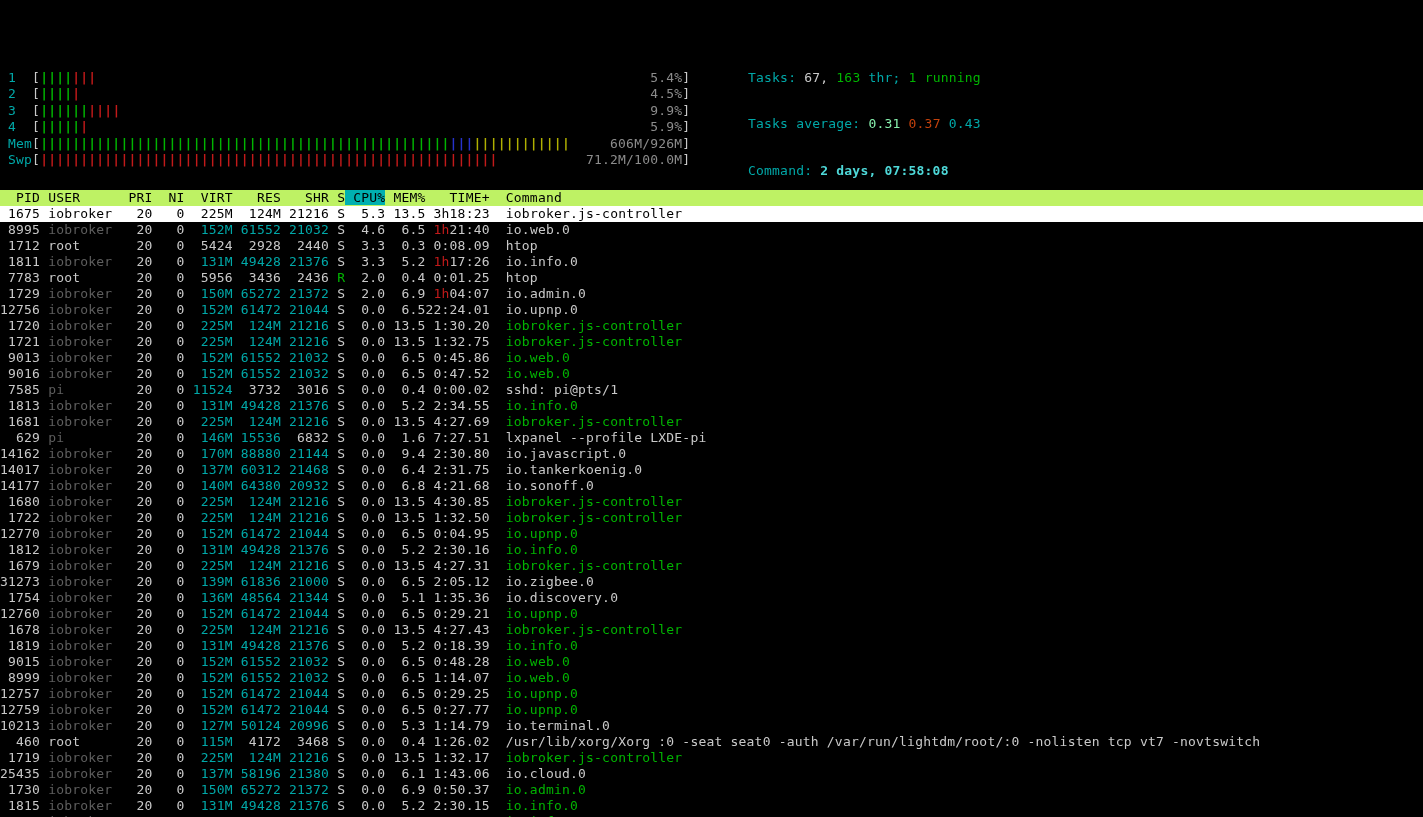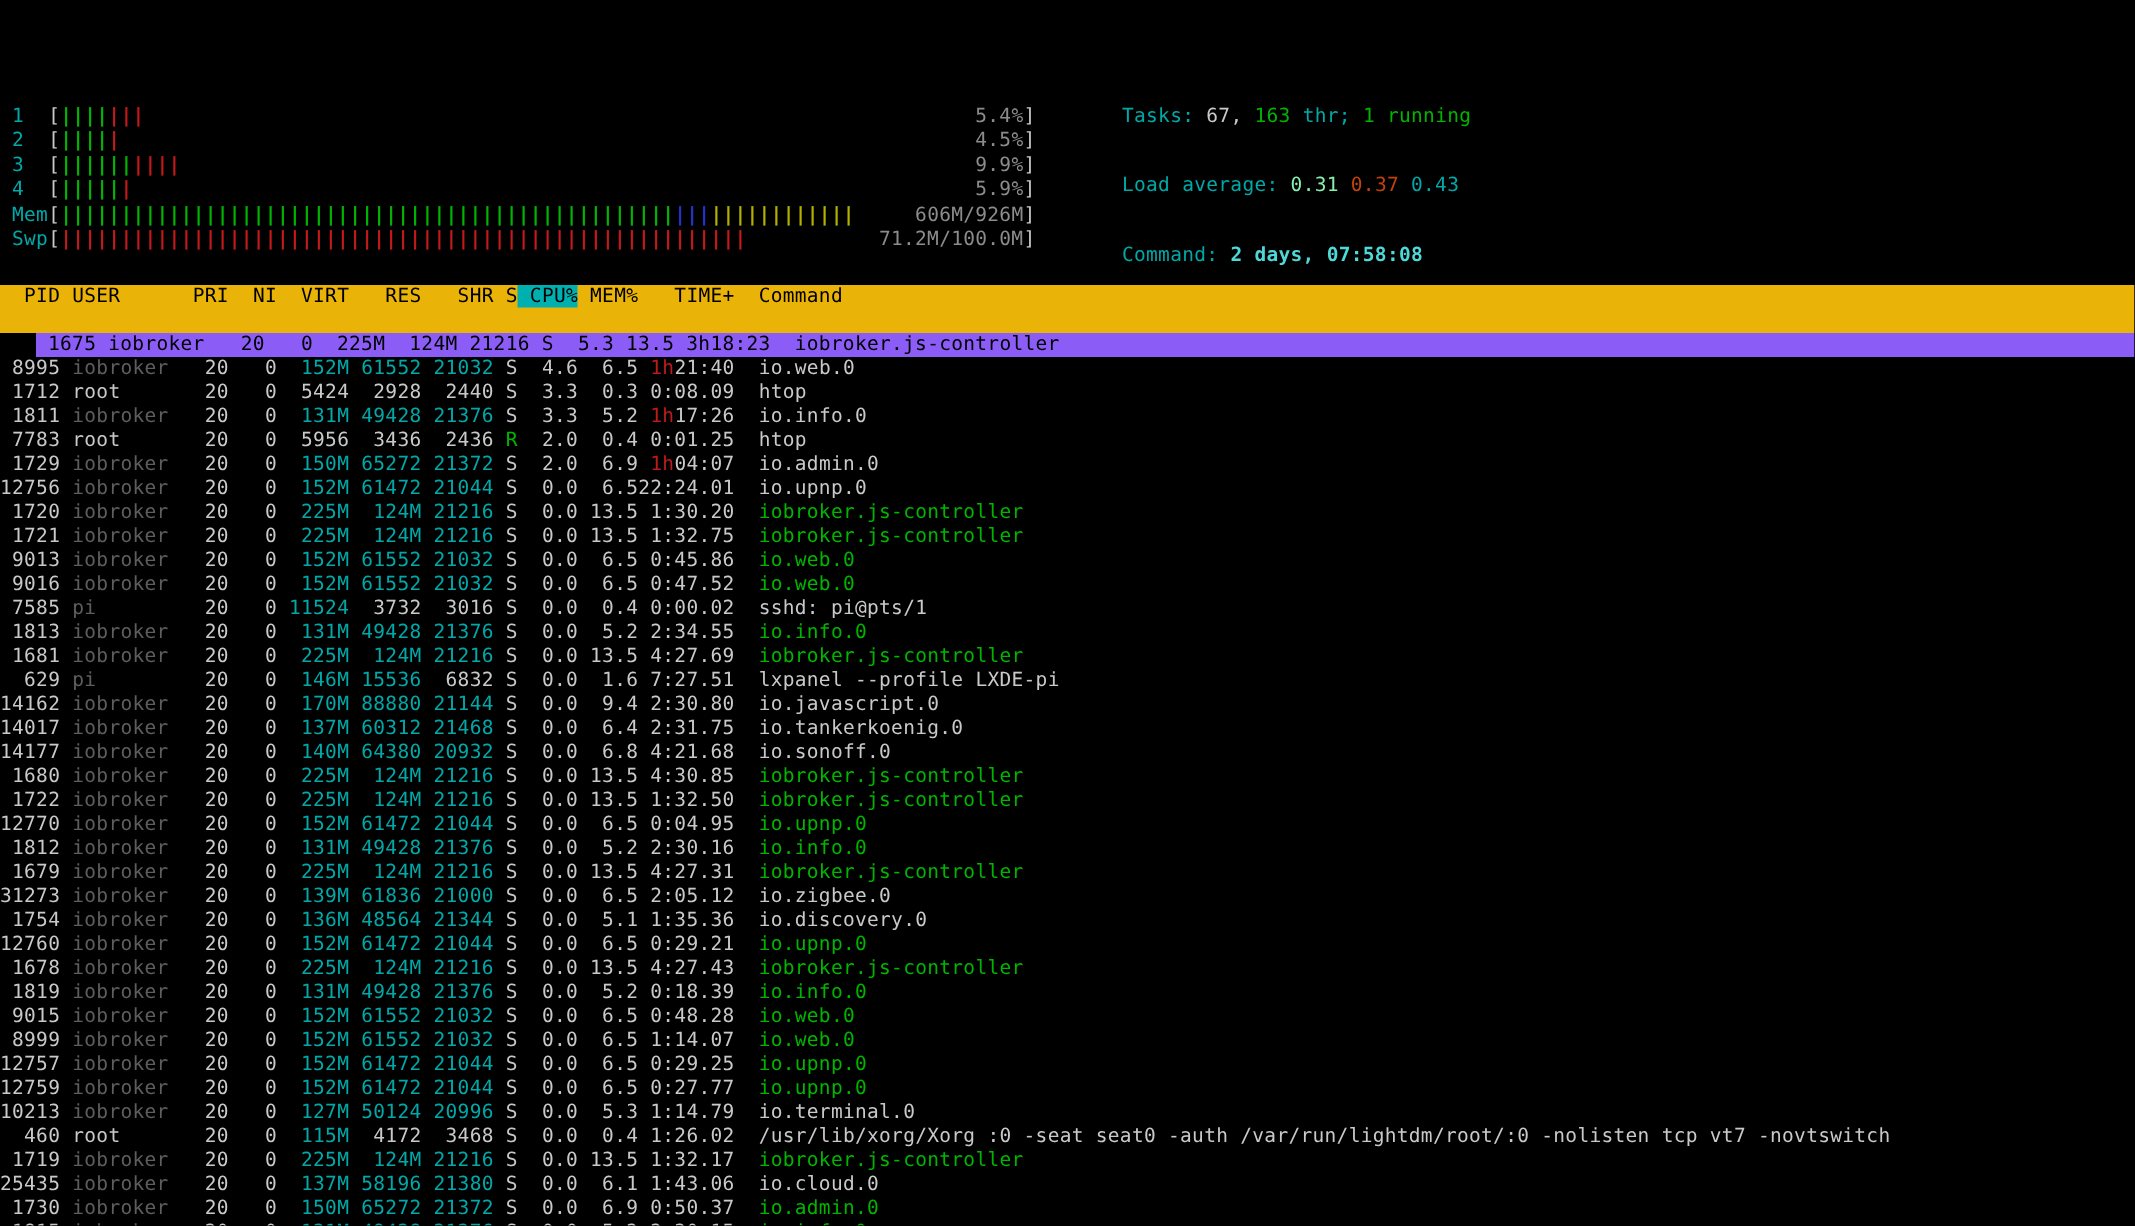--- a/index.html
+++ b/index.html
@@ -12,25 +12,25 @@
     font-size:13px;
     letter-spacing:0.2px;
     color:#c9c9c9;
     white-space:pre;
     border-radius:15px;
   }
   .top{position:relative;height:130px;box-sizing:border-box;padding:10px 0 0 8px;}
   .meters .mline{height:16.4px;line-height:16.4px;}
   .sysinfo{position:absolute;left:748px;top:10px;}
   .sysinfo .line{height:16.4px;line-height:16.4px;}
-  .hdr{height:32px;line-height:16px;background:#eab308;color:#000;}
+  .hdr{height:16px;line-height:16px;background:#bef264;color:#000;}
   .hdr span{color:#000;}
   .hdr .sort{background:#00b0b0;}
   .row{height:16px;line-height:16px;}
-  .row.sel{background:#8b5cf6;margin-left:24px;}
+  .row.sel{background:#ffffff;}
   .row.sel span{color:#000 !important;}
   .c-white{color:#c9c9c9;}
   .c-bright{color:#86efac;}
   .c-mid{color:#c2410c;}
   .c-dim{color:#5e5e5e;}
   .c-cyan{color:#00a8a8;}
   .c-bcyan{color:#4ed8d8;font-weight:bold;}
   .c-green{color:#00b400;}
   .c-red{color:#c21a1a;}
   .c-blue{color:#2632cc;}
@@ -39,18 +39,18 @@
   .bar{font-weight:bold;}
 </style>
 </head>
 <body>
 
 <div class="screen">
   <div class="top">
     <div class="meters" id="meters"><div class="mline"><span class="c-cyan">1  </span><span class="c-white">[</span><span class="c-green bar">||||</span><span class="c-red bar">|||</span><span>                                                                     </span><span class="c-grey">5.4%</span><span class="c-white">]</span></div><div class="mline"><span class="c-cyan">2  </span><span class="c-white">[</span><span class="c-green bar">||||</span><span class="c-red bar">|</span><span>                                                                       </span><span class="c-grey">4.5%</span><span class="c-white">]</span></div><div class="mline"><span class="c-cyan">3  </span><span class="c-white">[</span><span class="c-green bar">||||||</span><span class="c-red bar">||||</span><span>                                                                  </span><span class="c-grey">9.9%</span><span class="c-white">]</span></div><div class="mline"><span class="c-cyan">4  </span><span class="c-white">[</span><span class="c-green bar">|||||</span><span class="c-red bar">|</span><span>                                                                      </span><span class="c-grey">5.9%</span><span class="c-white">]</span></div><div class="mline"><span class="c-cyan">Mem</span><span class="c-white">[</span><span class="c-green bar">|||||||||||||||||||||||||||||||||||||||||||||||||||</span><span class="c-blue bar">|||</span><span class="c-yellow bar">||||||||||||</span><span>     </span><span class="c-grey">606M/926M</span><span class="c-white">]</span></div><div class="mline"><span class="c-cyan">Swp</span><span class="c-white">[</span><span class="c-red bar">|||||||||||||||||||||||||||||||||||||||||||||||||||||||||</span><span>           </span><span class="c-grey">71.2M/100.0M</span><span class="c-white">]</span></div></div>
     <div class="sysinfo">
       <div class="line"><span class="c-cyan">Tasks:</span> <span class="c-white">67,</span> <span class="c-green">163</span> <span class="c-cyan">thr;</span> <span class="c-green">1 running</span></div>
-      <div class="line"><span class="c-cyan">Load average:</span> <span class="c-bright">0.31</span> <span class="c-mid">0.37</span> <span class="c-cyan">0.43</span></div>
+      <div class="line"><span class="c-cyan">Tasks average:</span> <span class="c-bright">0.31</span> <span class="c-mid">0.37</span> <span class="c-cyan">0.43</span></div>
       <div class="line"><span class="c-cyan">Command:</span> <span class="c-bcyan">2 days, 07:58:08</span></div>
     </div>
   </div>
   <div id="table"><div class="hdr"><span>  PID</span><span> USER     </span><span> PRI</span><span>  NI</span><span>  VIRT</span><span>   RES</span><span>   SHR</span><span> S</span><span class="sort"> CPU%</span><span> MEM%</span><span>   TIME+</span><span>  Command</span></div><div class="row sel"><span class="c-white"> 1675</span><span> </span><span class="c-dim">iobroker </span><span class="c-white">  20</span><span class="c-white">   0</span><span class="c-cyan">  225M</span><span class="c-cyan">  124M</span><span class="c-cyan"> 21216</span><span class="c-white"> S</span><span class="c-white">  5.3</span><span class="c-white"> 13.5</span><span class="c-red"> 3h</span><span class="c-white">18:23</span><span>  </span><span class="c-white">iobroker.js-controller</span></div><div class="row"><span class="c-white"> 8995</span><span> </span><span class="c-dim">iobroker </span><span class="c-white">  20</span><span class="c-white">   0</span><span class="c-cyan">  152M</span><span class="c-cyan"> 61552</span><span class="c-cyan"> 21032</span><span class="c-white"> S</span><span class="c-white">  4.6</span><span class="c-white">  6.5</span><span class="c-red"> 1h</span><span class="c-white">21:40</span><span>  </span><span class="c-white">io.web.0</span></div><div class="row"><span class="c-white"> 1712</span><span> </span><span class="c-white">root     </span><span class="c-white">  20</span><span class="c-white">   0</span><span class="c-white">  5424</span><span class="c-white">  2928</span><span class="c-white">  2440</span><span class="c-white"> S</span><span class="c-white">  3.3</span><span class="c-white">  0.3</span><span class="c-white"> 0:08.09</span><span>  </span><span class="c-white">htop</span></div><div class="row"><span class="c-white"> 1811</span><span> </span><span class="c-dim">iobroker </span><span class="c-white">  20</span><span class="c-white">   0</span><span class="c-cyan">  131M</span><span class="c-cyan"> 49428</span><span class="c-cyan"> 21376</span><span class="c-white"> S</span><span class="c-white">  3.3</span><span class="c-white">  5.2</span><span class="c-red"> 1h</span><span class="c-white">17:26</span><span>  </span><span class="c-white">io.info.0</span></div><div class="row"><span class="c-white"> 7783</span><span> </span><span class="c-white">root     </span><span class="c-white">  20</span><span class="c-white">   0</span><span class="c-white">  5956</span><span class="c-white">  3436</span><span class="c-white">  2436</span><span class="c-green"> R</span><span class="c-white">  2.0</span><span class="c-white">  0.4</span><span class="c-white"> 0:01.25</span><span>  </span><span class="c-white">htop</span></div><div class="row"><span class="c-white"> 1729</span><span> </span><span class="c-dim">iobroker </span><span class="c-white">  20</span><span class="c-white">   0</span><span class="c-cyan">  150M</span><span class="c-cyan"> 65272</span><span class="c-cyan"> 21372</span><span class="c-white"> S</span><span class="c-white">  2.0</span><span class="c-white">  6.9</span><span class="c-red"> 1h</span><span class="c-white">04:07</span><span>  </span><span class="c-white">io.admin.0</span></div><div class="row"><span class="c-white">12756</span><span> </span><span class="c-dim">iobroker </span><span class="c-white">  20</span><span class="c-white">   0</span><span class="c-cyan">  152M</span><span class="c-cyan"> 61472</span><span class="c-cyan"> 21044</span><span class="c-white"> S</span><span class="c-white">  0.0</span><span class="c-white">  6.5</span><span class="c-white">22:24.01</span><span>  </span><span class="c-white">io.upnp.0</span></div><div class="row"><span class="c-white"> 1720</span><span> </span><span class="c-dim">iobroker </span><span class="c-white">  20</span><span class="c-white">   0</span><span class="c-cyan">  225M</span><span class="c-cyan">  124M</span><span class="c-cyan"> 21216</span><span class="c-white"> S</span><span class="c-white">  0.0</span><span class="c-white"> 13.5</span><span class="c-white"> 1:30.20</span><span>  </span><span class="c-green">iobroker.js-controller</span></div><div class="row"><span class="c-white"> 1721</span><span> </span><span class="c-dim">iobroker </span><span class="c-white">  20</span><span class="c-white">   0</span><span class="c-cyan">  225M</span><span class="c-cyan">  124M</span><span class="c-cyan"> 21216</span><span class="c-white"> S</span><span class="c-white">  0.0</span><span class="c-white"> 13.5</span><span class="c-white"> 1:32.75</span><span>  </span><span class="c-green">iobroker.js-controller</span></div><div class="row"><span class="c-white"> 9013</span><span> </span><span class="c-dim">iobroker </span><span class="c-white">  20</span><span class="c-white">   0</span><span class="c-cyan">  152M</span><span class="c-cyan"> 61552</span><span class="c-cyan"> 21032</span><span class="c-white"> S</span><span class="c-white">  0.0</span><span class="c-white">  6.5</span><span class="c-white"> 0:45.86</span><span>  </span><span class="c-green">io.web.0</span></div><div class="row"><span class="c-white"> 9016</span><span> </span><span class="c-dim">iobroker </span><span class="c-white">  20</span><span class="c-white">   0</span><span class="c-cyan">  152M</span><span class="c-cyan"> 61552</span><span class="c-cyan"> 21032</span><span class="c-white"> S</span><span class="c-white">  0.0</span><span class="c-white">  6.5</span><span class="c-white"> 0:47.52</span><span>  </span><span class="c-green">io.web.0</span></div><div class="row"><span class="c-white"> 7585</span><span> </span><span class="c-dim">pi       </span><span class="c-white">  20</span><span class="c-white">   0</span><span class="c-cyan"> 11524</span><span class="c-white">  3732</span><span class="c-white">  3016</span><span class="c-white"> S</span><span class="c-white">  0.0</span><span class="c-white">  0.4</span><span class="c-white"> 0:00.02</span><span>  </span><span class="c-white">sshd: pi@pts/1</span></div><div class="row"><span class="c-white"> 1813</span><span> </span><span class="c-dim">iobroker </span><span class="c-white">  20</span><span class="c-white">   0</span><span class="c-cyan">  131M</span><span class="c-cyan"> 49428</span><span class="c-cyan"> 21376</span><span class="c-white"> S</span><span class="c-white">  0.0</span><span class="c-white">  5.2</span><span class="c-white"> 2:34.55</span><span>  </span><span class="c-green">io.info.0</span></div><div class="row"><span class="c-white"> 1681</span><span> </span><span class="c-dim">iobroker </span><span class="c-white">  20</span><span class="c-white">   0</span><span class="c-cyan">  225M</span><span class="c-cyan">  124M</span><span class="c-cyan"> 21216</span><span class="c-white"> S</span><span class="c-white">  0.0</span><span class="c-white"> 13.5</span><span class="c-white"> 4:27.69</span><span>  </span><span class="c-green">iobroker.js-controller</span></div><div class="row"><span class="c-white">  629</span><span> </span><span class="c-dim">pi       </span><span class="c-white">  20</span><span class="c-white">   0</span><span class="c-cyan">  146M</span><span class="c-cyan"> 15536</span><span class="c-white">  6832</span><span class="c-white"> S</span><span class="c-white">  0.0</span><span class="c-white">  1.6</span><span class="c-white"> 7:27.51</span><span>  </span><span class="c-white">lxpanel --profile LXDE-pi</span></div><div class="row"><span class="c-white">14162</span><span> </span><span class="c-dim">iobroker </span><span class="c-white">  20</span><span class="c-white">   0</span><span class="c-cyan">  170M</span><span class="c-cyan"> 88880</span><span class="c-cyan"> 21144</span><span class="c-white"> S</span><span class="c-white">  0.0</span><span class="c-white">  9.4</span><span class="c-white"> 2:30.80</span><span>  </span><span class="c-white">io.javascript.0</span></div><div class="row"><span class="c-white">14017</span><span> </span><span class="c-dim">iobroker </span><span class="c-white">  20</span><span class="c-white">   0</span><span class="c-cyan">  137M</span><span class="c-cyan"> 60312</span><span class="c-cyan"> 21468</span><span class="c-white"> S</span><span class="c-white">  0.0</span><span class="c-white">  6.4</span><span class="c-white"> 2:31.75</span><span>  </span><span class="c-white">io.tankerkoenig.0</span></div><div class="row"><span class="c-white">14177</span><span> </span><span class="c-dim">iobroker </span><span class="c-white">  20</span><span class="c-white">   0</span><span class="c-cyan">  140M</span><span class="c-cyan"> 64380</span><span class="c-cyan"> 20932</span><span class="c-white"> S</span><span class="c-white">  0.0</span><span class="c-white">  6.8</span><span class="c-white"> 4:21.68</span><span>  </span><span class="c-white">io.sonoff.0</span></div><div class="row"><span class="c-white"> 1680</span><span> </span><span class="c-dim">iobroker </span><span class="c-white">  20</span><span class="c-white">   0</span><span class="c-cyan">  225M</span><span class="c-cyan">  124M</span><span class="c-cyan"> 21216</span><span class="c-white"> S</span><span class="c-white">  0.0</span><span class="c-white"> 13.5</span><span class="c-white"> 4:30.85</span><span>  </span><span class="c-green">iobroker.js-controller</span></div><div class="row"><span class="c-white"> 1722</span><span> </span><span class="c-dim">iobroker </span><span class="c-white">  20</span><span class="c-white">   0</span><span class="c-cyan">  225M</span><span class="c-cyan">  124M</span><span class="c-cyan"> 21216</span><span class="c-white"> S</span><span class="c-white">  0.0</span><span class="c-white"> 13.5</span><span class="c-white"> 1:32.50</span><span>  </span><span class="c-green">iobroker.js-controller</span></div><div class="row"><span class="c-white">12770</span><span> </span><span class="c-dim">iobroker </span><span class="c-white">  20</span><span class="c-white">   0</span><span class="c-cyan">  152M</span><span class="c-cyan"> 61472</span><span class="c-cyan"> 21044</span><span class="c-white"> S</span><span class="c-white">  0.0</span><span class="c-white">  6.5</span><span class="c-white"> 0:04.95</span><span>  </span><span class="c-green">io.upnp.0</span></div><div class="row"><span class="c-white"> 1812</span><span> </span><span class="c-dim">iobroker </span><span class="c-white">  20</span><span class="c-white">   0</span><span class="c-cyan">  131M</span><span class="c-cyan"> 49428</span><span class="c-cyan"> 21376</span><span class="c-white"> S</span><span class="c-white">  0.0</span><span class="c-white">  5.2</span><span class="c-white"> 2:30.16</span><span>  </span><span class="c-green">io.info.0</span></div><div class="row"><span class="c-white"> 1679</span><span> </span><span class="c-dim">iobroker </span><span class="c-white">  20</span><span class="c-white">   0</span><span class="c-cyan">  225M</span><span class="c-cyan">  124M</span><span class="c-cyan"> 21216</span><span class="c-white"> S</span><span class="c-white">  0.0</span><span class="c-white"> 13.5</span><span class="c-white"> 4:27.31</span><span>  </span><span class="c-green">iobroker.js-controller</span></div><div class="row"><span class="c-white">31273</span><span> </span><span class="c-dim">iobroker </span><span class="c-white">  20</span><span class="c-white">   0</span><span class="c-cyan">  139M</span><span class="c-cyan"> 61836</span><span class="c-cyan"> 21000</span><span class="c-white"> S</span><span class="c-white">  0.0</span><span class="c-white">  6.5</span><span class="c-white"> 2:05.12</span><span>  </span><span class="c-white">io.zigbee.0</span></div><div class="row"><span class="c-white"> 1754</span><span> </span><span class="c-dim">iobroker </span><span class="c-white">  20</span><span class="c-white">   0</span><span class="c-cyan">  136M</span><span class="c-cyan"> 48564</span><span class="c-cyan"> 21344</span><span class="c-white"> S</span><span class="c-white">  0.0</span><span class="c-white">  5.1</span><span class="c-white"> 1:35.36</span><span>  </span><span class="c-white">io.discovery.0</span></div><div class="row"><span class="c-white">12760</span><span> </span><span class="c-dim">iobroker </span><span class="c-white">  20</span><span class="c-white">   0</span><span class="c-cyan">  152M</span><span class="c-cyan"> 61472</span><span class="c-cyan"> 21044</span><span class="c-white"> S</span><span class="c-white">  0.0</span><span class="c-white">  6.5</span><span class="c-white"> 0:29.21</span><span>  </span><span class="c-green">io.upnp.0</span></div><div class="row"><span class="c-white"> 1678</span><span> </span><span class="c-dim">iobroker </span><span class="c-white">  20</span><span class="c-white">   0</span><span class="c-cyan">  225M</span><span class="c-cyan">  124M</span><span class="c-cyan"> 21216</span><span class="c-white"> S</span><span class="c-white">  0.0</span><span class="c-white"> 13.5</span><span class="c-white"> 4:27.43</span><span>  </span><span class="c-green">iobroker.js-controller</span></div><div class="row"><span class="c-white"> 1819</span><span> </span><span class="c-dim">iobroker </span><span class="c-white">  20</span><span class="c-white">   0</span><span class="c-cyan">  131M</span><span class="c-cyan"> 49428</span><span class="c-cyan"> 21376</span><span class="c-white"> S</span><span class="c-white">  0.0</span><span class="c-white">  5.2</span><span class="c-white"> 0:18.39</span><span>  </span><span class="c-green">io.info.0</span></div><div class="row"><span class="c-white"> 9015</span><span> </span><span class="c-dim">iobroker </span><span class="c-white">  20</span><span class="c-white">   0</span><span class="c-cyan">  152M</span><span class="c-cyan"> 61552</span><span class="c-cyan"> 21032</span><span class="c-white"> S</span><span class="c-white">  0.0</span><span class="c-white">  6.5</span><span class="c-white"> 0:48.28</span><span>  </span><span class="c-green">io.web.0</span></div><div class="row"><span class="c-white"> 8999</span><span> </span><span class="c-dim">iobroker </span><span class="c-white">  20</span><span class="c-white">   0</span><span class="c-cyan">  152M</span><span class="c-cyan"> 61552</span><span class="c-cyan"> 21032</span><span class="c-white"> S</span><span class="c-white">  0.0</span><span class="c-white">  6.5</span><span class="c-white"> 1:14.07</span><span>  </span><span class="c-green">io.web.0</span></div><div class="row"><span class="c-white">12757</span><span> </span><span class="c-dim">iobroker </span><span class="c-white">  20</span><span class="c-white">   0</span><span class="c-cyan">  152M</span><span class="c-cyan"> 61472</span><span class="c-cyan"> 21044</span><span class="c-white"> S</span><span class="c-white">  0.0</span><span class="c-white">  6.5</span><span class="c-white"> 0:29.25</span><span>  </span><span class="c-green">io.upnp.0</span></div><div class="row"><span class="c-white">12759</span><span> </span><span class="c-dim">iobroker </span><span class="c-white">  20</span><span class="c-white">   0</span><span class="c-cyan">  152M</span><span class="c-cyan"> 61472</span><span class="c-cyan"> 21044</span><span class="c-white"> S</span><span class="c-white">  0.0</span><span class="c-white">  6.5</span><span class="c-white"> 0:27.77</span><span>  </span><span class="c-green">io.upnp.0</span></div><div class="row"><span class="c-white">10213</span><span> </span><span class="c-dim">iobroker </span><span class="c-white">  20</span><span class="c-white">   0</span><span class="c-cyan">  127M</span><span class="c-cyan"> 50124</span><span class="c-cyan"> 20996</span><span class="c-white"> S</span><span class="c-white">  0.0</span><span class="c-white">  5.3</span><span class="c-white"> 1:14.79</span><span>  </span><span class="c-white">io.terminal.0</span></div><div class="row"><span class="c-white">  460</span><span> </span><span class="c-white">root     </span><span class="c-white">  20</span><span class="c-white">   0</span><span class="c-cyan">  115M</span><span class="c-white">  4172</span><span class="c-white">  3468</span><span class="c-white"> S</span><span class="c-white">  0.0</span><span class="c-white">  0.4</span><span class="c-white"> 1:26.02</span><span>  </span><span class="c-white">/usr/lib/xorg/Xorg :0 -seat seat0 -auth /var/run/lightdm/root/:0 -nolisten tcp vt7 -novtswitch</span></div><div class="row"><span class="c-white"> 1719</span><span> </span><span class="c-dim">iobroker </span><span class="c-white">  20</span><span class="c-white">   0</span><span class="c-cyan">  225M</span><span class="c-cyan">  124M</span><span class="c-cyan"> 21216</span><span class="c-white"> S</span><span class="c-white">  0.0</span><span class="c-white"> 13.5</span><span class="c-white"> 1:32.17</span><span>  </span><span class="c-green">iobroker.js-controller</span></div><div class="row"><span class="c-white">25435</span><span> </span><span class="c-dim">iobroker </span><span class="c-white">  20</span><span class="c-white">   0</span><span class="c-cyan">  137M</span><span class="c-cyan"> 58196</span><span class="c-cyan"> 21380</span><span class="c-white"> S</span><span class="c-white">  0.0</span><span class="c-white">  6.1</span><span class="c-white"> 1:43.06</span><span>  </span><span class="c-white">io.cloud.0</span></div><div class="row"><span class="c-white"> 1730</span><span> </span><span class="c-dim">iobroker </span><span class="c-white">  20</span><span class="c-white">   0</span><span class="c-cyan">  150M</span><span class="c-cyan"> 65272</span><span class="c-cyan"> 21372</span><span class="c-white"> S</span><span class="c-white">  0.0</span><span class="c-white">  6.9</span><span class="c-white"> 0:50.37</span><span>  </span><span class="c-green">io.admin.0</span></div><div class="row"><span class="c-white"> 1815</span><span> </span><span class="c-dim">iobroker </span><span class="c-white">  20</span><span class="c-white">   0</span><span class="c-cyan">  131M</span><span class="c-cyan"> 49428</span><span class="c-cyan"> 21376</span><span class="c-white"> S</span><span class="c-white">  0.0</span><span class="c-white">  5.2</span><span class="c-white"> 2:30.15</span><span>  </span><span class="c-green">io.info.0</span></div><div class="row"><span class="c-white"> 1820</span><span> </span><span class="c-dim">iobroker </span><span class="c-white">  20</span><span class="c-white">   0</span><span class="c-cyan">  131M</span><span class="c-cyan"> 49428</span><span class="c-cyan"> 21376</span><span class="c-white"> S</span><span class="c-white">  0.0</span><span class="c-white">  5.2</span><span class="c-white"> 0:18.41</span><span>  </span><span class="c-green">io.info.0</span></div></div>
 </div>
 
 </body></html>

